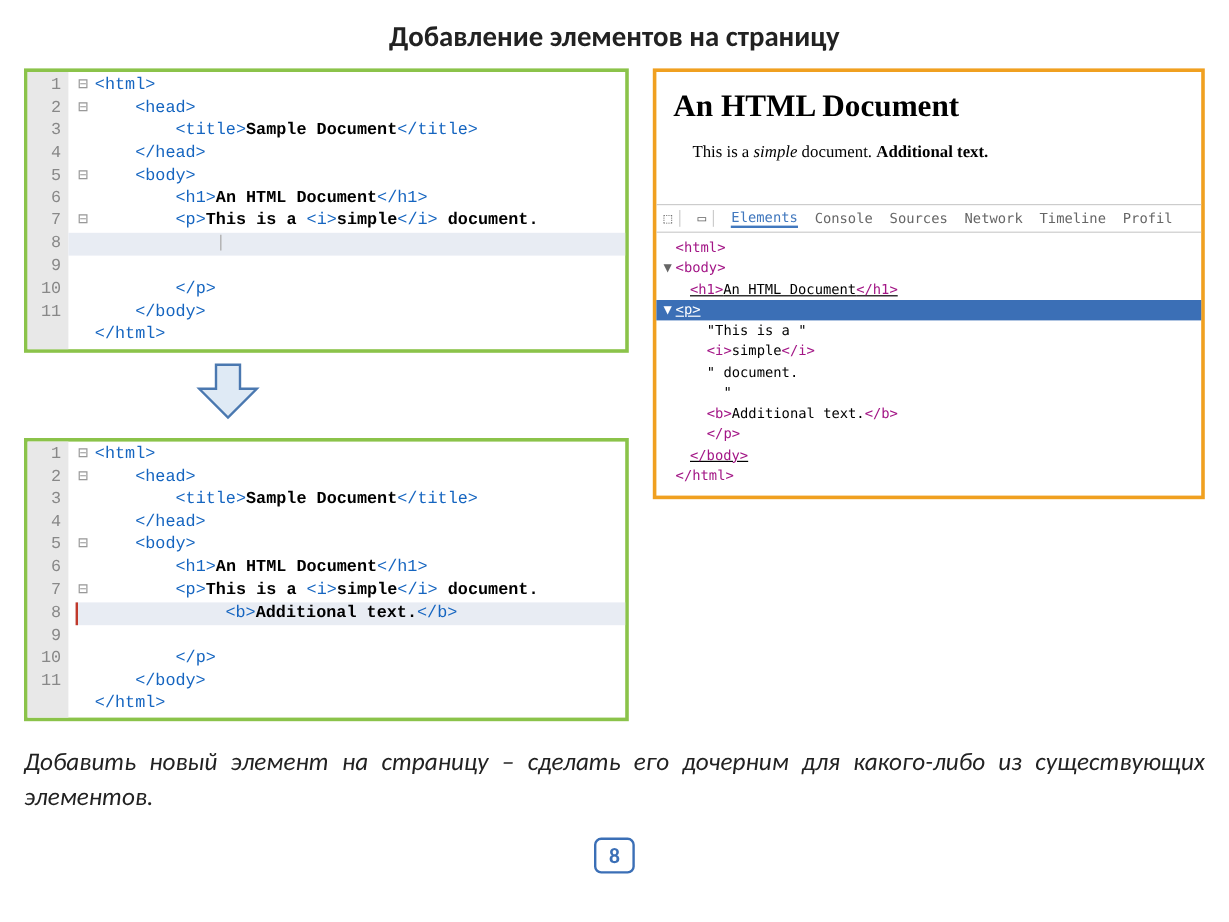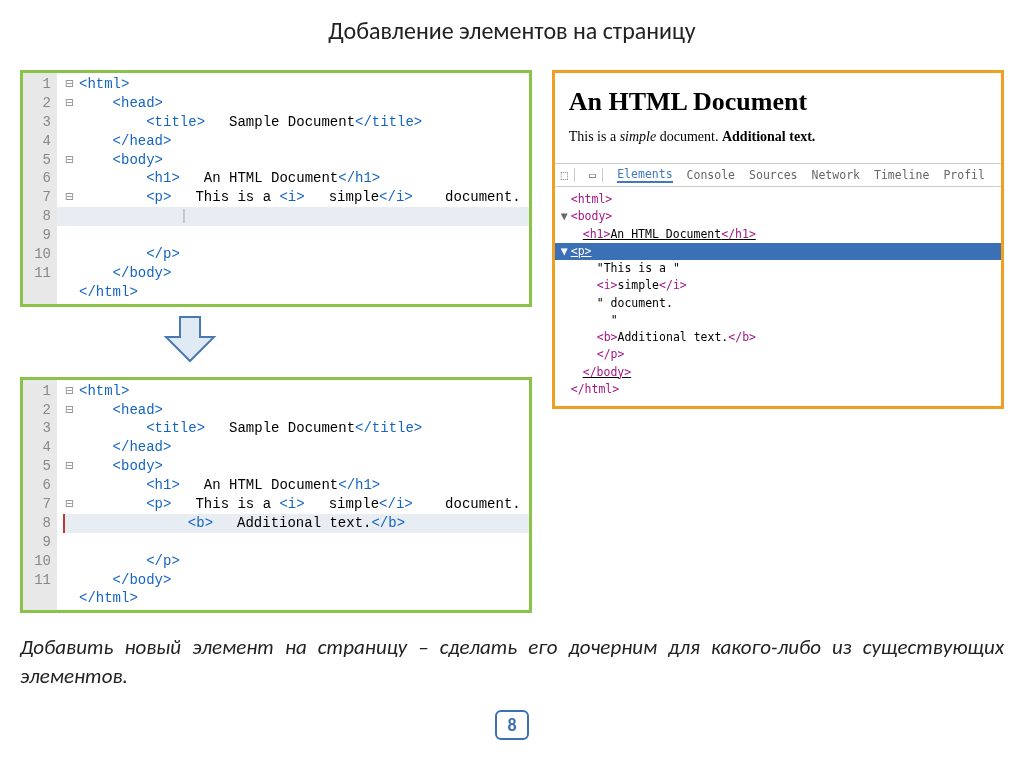--- a/index.html
+++ b/index.html
@@ -11,24 +11,24 @@
   height: 768px;
   position: relative;
   box-sizing: border-box;
 }
 .slide {
   padding: 10px 20px;
   box-sizing: border-box;
 }
 .title {
   text-align: center;
-  font-weight: normal;
+  font-weight: bold;
   font-size: 24px;
   color: #222;
-  margin: 6px 0 25px 0;
+  margin: 6px 0 12px 0;
 }
 .row {
   display: flex;
   gap: 20px;
   align-items: flex-start;
 }
 .col-left {
   flex: 1;
 }
 .col-right {
@@ -57,21 +57,21 @@
   padding: 2px 8px;
   flex: 1;
   white-space: pre;
 }
 .fold {
   color: #999;
   display: inline-block;
   width: 14px;
 }
 .tag { color: #1565c0; }
-.txt { color: #000; font-weight: normal; margin-left: 24px; }
+.txt { color: #000; font-weight: bold; }
 .hl-line {
   background: #e8ecf3;
   display: block;
   margin: 0 -8px;
   padding: 0 8px;
 }
 .hl-line-red { border-left: 2px solid #c0392b; margin-left: -2px; }
 .cursor { color: #b0b0b0; }
 
 .arrow-wrap {
@@ -93,21 +93,21 @@
 .browser-render {
   padding: 10px 14px 18px 14px;
 }
 .browser-render h1 {
   margin: 4px 0 12px 0;
   font-size: 26px;
   font-weight: bold;
   font-family: 'Times New Roman', serif;
 }
 .browser-render p {
-  margin: 0;
+  margin: 16px;
   font-size: 14px;
 }
 .browser-render i { font-style: italic; }
 .browser-render b { font-weight: bold; }
 
 .devtools {
   border-top: 1px solid #ccc;
   font-family: Menlo, Consolas, monospace;
   font-size: 11.5px;
 }

